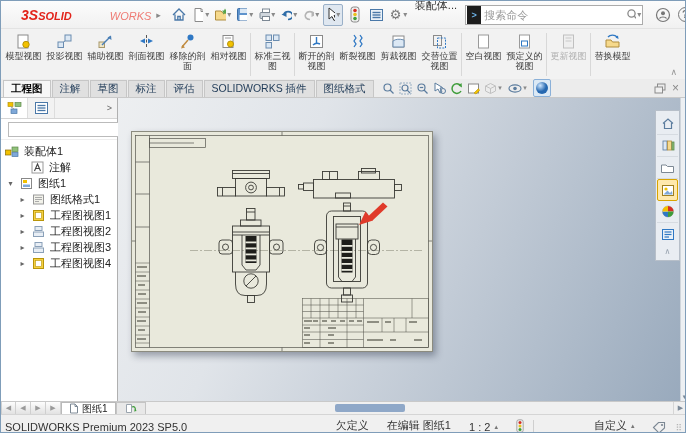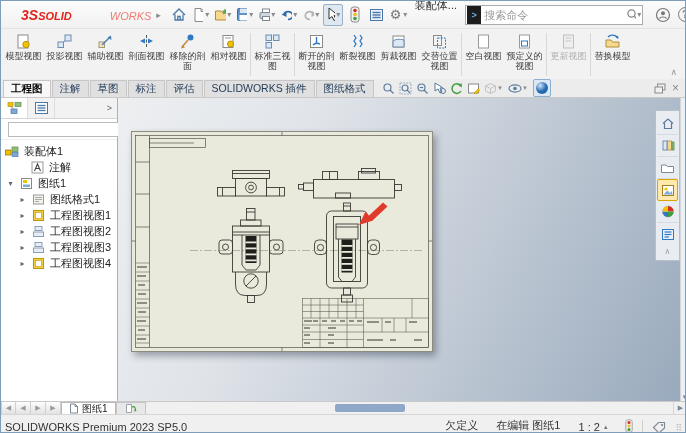--- a/index.html
+++ b/index.html
@@ -794,20 +794,24 @@
   </span>
   <span class="sitem">
     <svg width="8" height="14">
         <rect x="0.8" y="0.8" width="6.4" height="12.4" rx="2" fill="#efefef" stroke="#8a8a8a" stroke-width="0.7"></rect>
         <circle cx="4" cy="3.6" r="1.5" fill="#d42f24"></circle>
         <circle cx="4" cy="7" r="1.5" fill="#e8c11c"></circle>
         <circle cx="4" cy="10.4" r="1.5" fill="#3f9d3a"></circle>
       </svg>
   </span>
   <span class="sdiv"></span>
+  <span class="sitem" style="padding-left:60px;">
+    <span>自定义</span>
+    <span class="upx">▴</span>
+  </span>
   <span class="sitem">
     <svg width="14" height="12">
         <path d="M1.5 6.5 L6.5 1.5 H12.5 V7 L7 12 Z" fill="none" stroke="#7c8894" stroke-width="1.1"></path>
         <circle cx="10" cy="4" r="1.1" fill="#7c8894"></circle>
       </svg>
   </span>
   <span class="grip">⠿</span>
 </div>
 
 </body></html>

